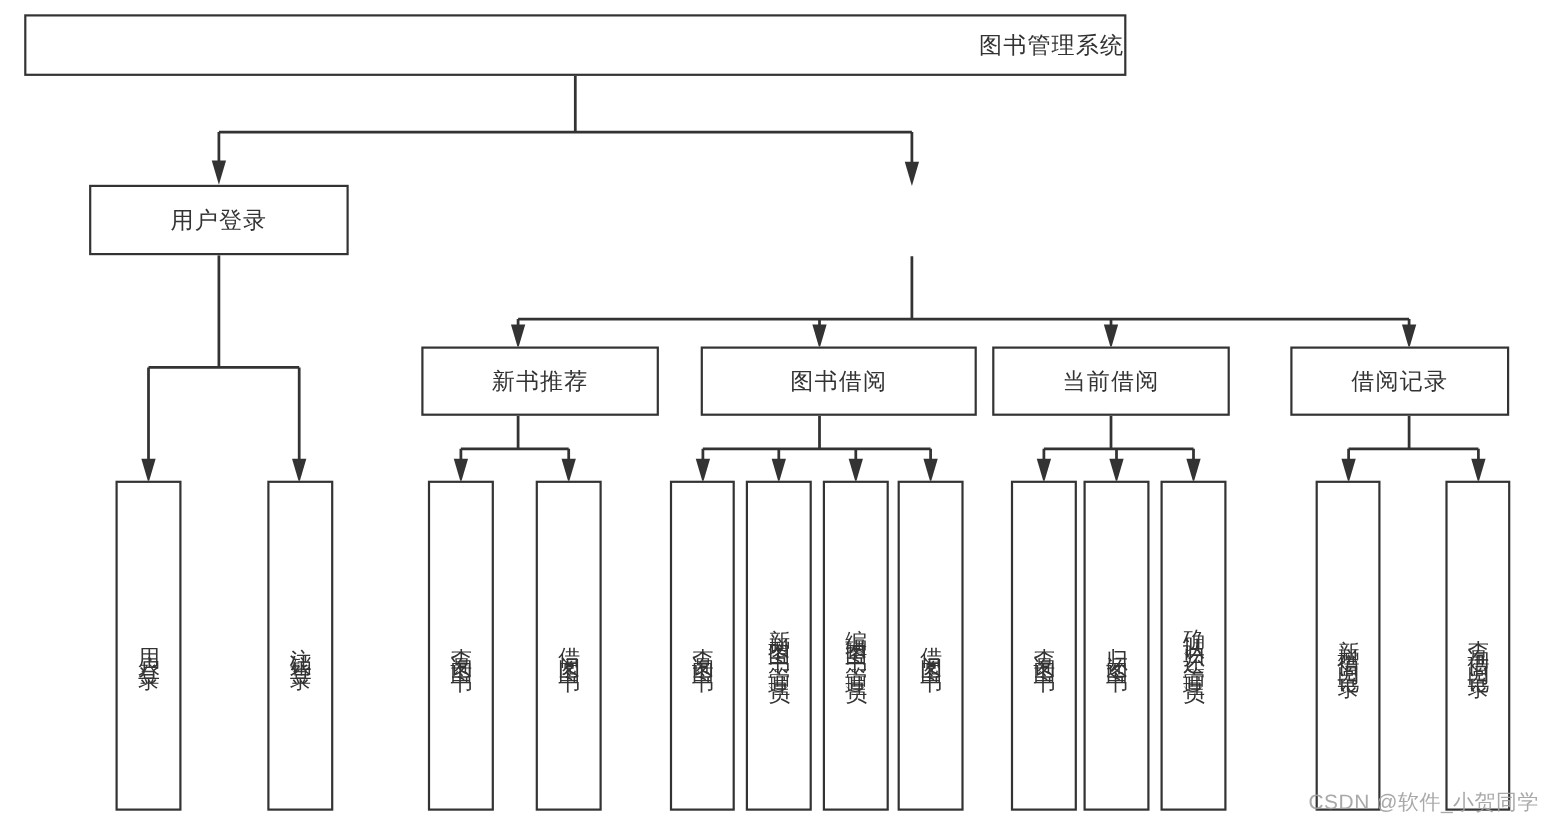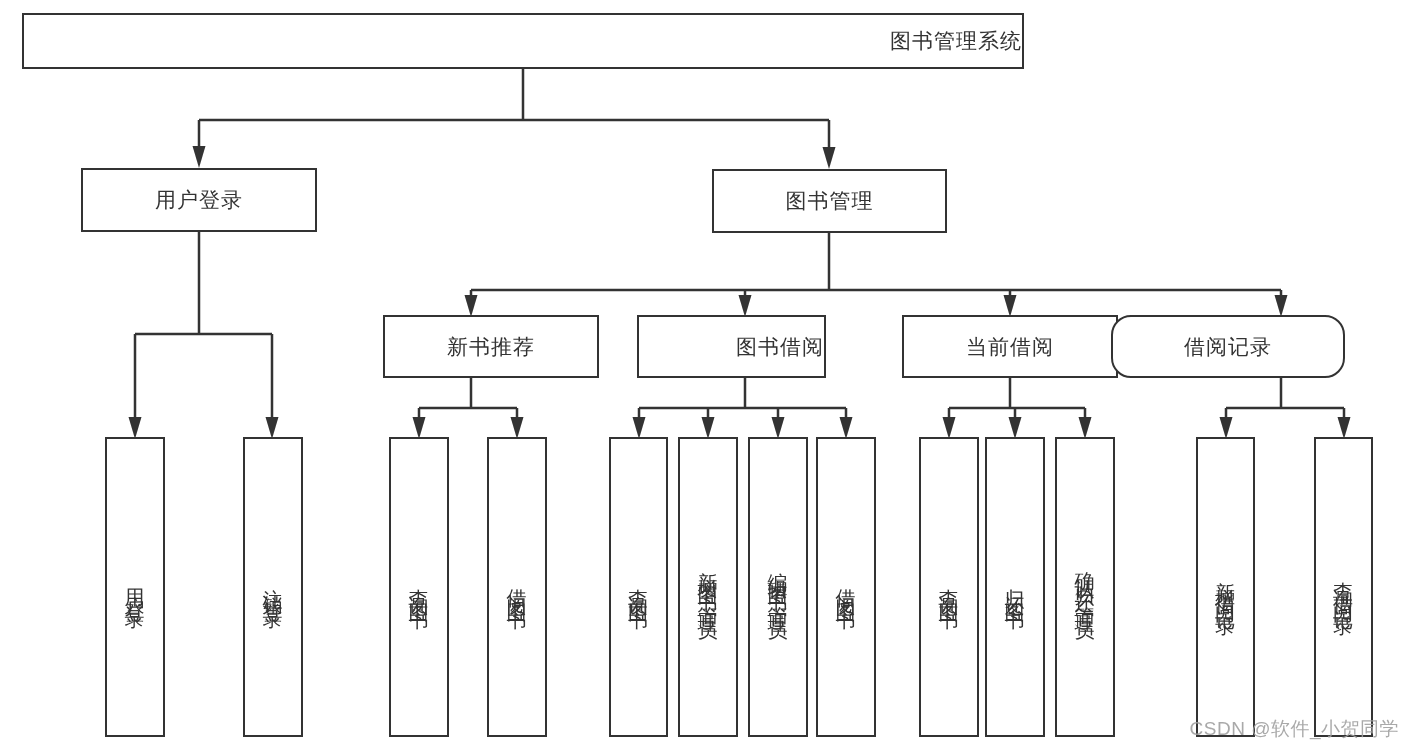--- a/index.html
+++ b/index.html
@@ -84,34 +84,31 @@
     </g>
   </svg>
 
   <div class="box h-box" style="left:22px;top:13px;width:1002px;height:56px;justify-content:flex-end;">
     <span>图书管理系统</span>
   </div>
 
   <div class="box h-box" style="left:81px;top:168px;width:236px;height:64px;">
     <span>用户登录</span>
   </div>
-  <div class="box h-box" style="left:712px;top:169px;width:235px;height:64px;">
-    <span>图书管理</span>
-  </div>
 
   <div class="box h-box" style="left:363px;top:315px;width:216px;height:63px;margin-left:20px;">
     <span>新书推荐</span>
   </div>
-  <div class="box h-box" style="left:637px;top:315px;width:189px;height:63px;justify-content:flex-end;">
+  <div class="box h-box" style="left:637px;top:315px;width:251px;height:63px;">
     <span>图书借阅</span>
   </div>
   <div class="box h-box" style="left:902px;top:315px;width:216px;height:63px;text-align:right;">
     <span>当前借阅</span>
   </div>
-  <div class="box h-box" style="left:1111px;top:315px;width:234px;height:63px;border-radius:20px;">
+  <div class="box h-box" style="left:1173px;top:315px;width:199px;height:63px;">
     <span>借阅记录</span>
   </div>
 
   <div class="box leaf" style="left:105px;top:437px;width:60px;height:300px;">
     <span>用户登录</span>
   </div>
   <div class="box leaf" style="left:243px;top:437px;width:60px;height:300px;">
     <span>注销登录</span>
   </div>
 

